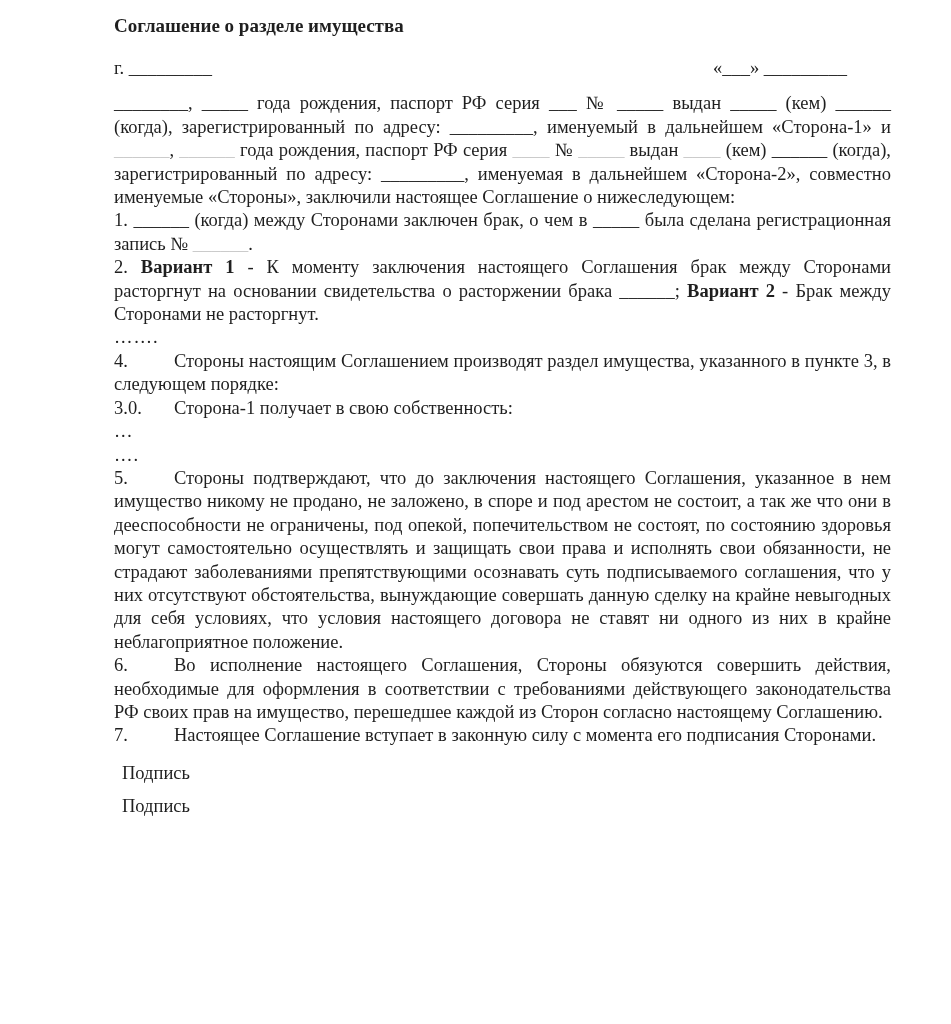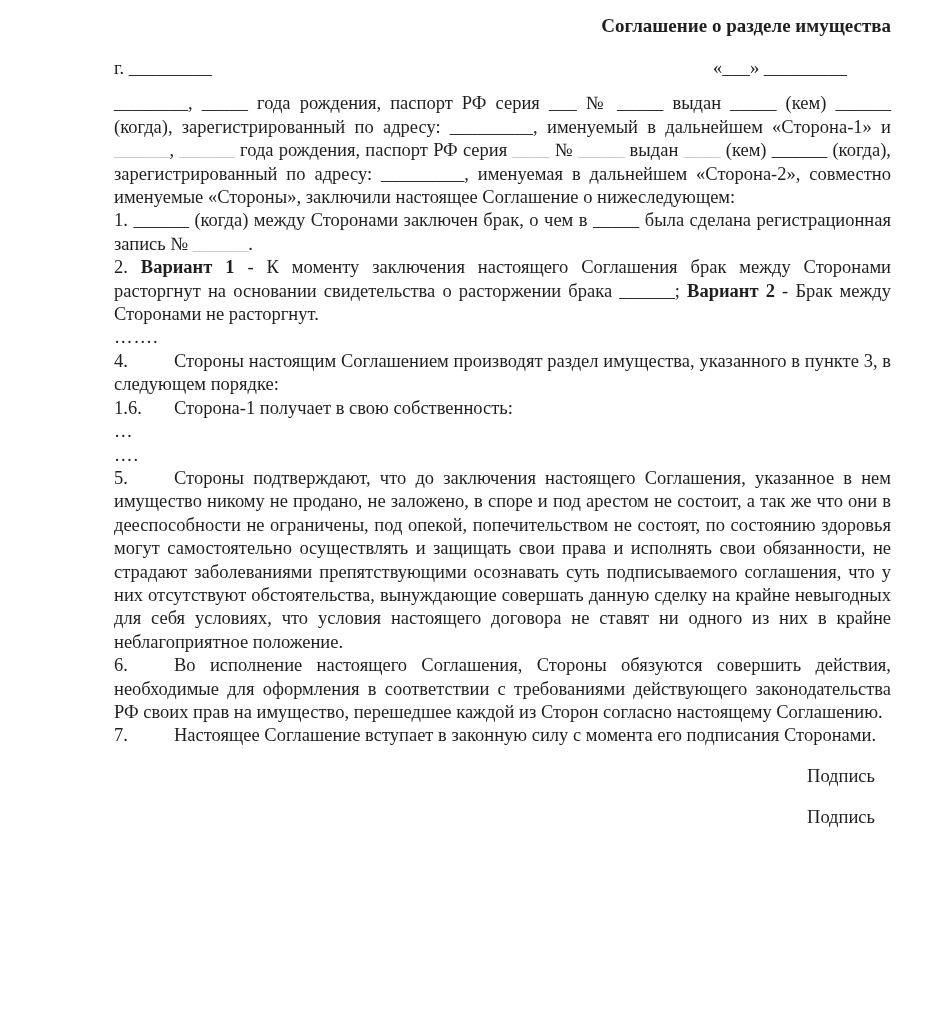--- a/index.html
+++ b/index.html
@@ -16,21 +16,21 @@
     overflow: hidden;
     padding: 14px 60px 0 114px;
     font-family: "Liberation Serif", "DejaVu Serif", serif;
     color: var(--text, #1f1f1f);
     font-size: 18.5px;
     line-height: 23.4px;
   }
   .title {
     font-size: 19px;
     font-weight: bold;
-    text-align: right;
+    text-align: left;
     margin: 0;
     line-height: 24px;
   }
   .header-row {
     display: flex;
     justify-content: space-between;
     margin-top: 19px;
     align-items: flex-end;
   }
   .date-field {
@@ -58,22 +58,22 @@
     display: inline-block;
     width: 0;
     height: 19px;
     border-left: 2px solid var(--caret, #2b2b2b);
     vertical-align: -3px;
   }
   .signatures {
     margin-top: 13px;
   }
   .sig {
-    margin: 16px;
-    text-align: right;
+    margin: 8px;
+    text-align: left;
     line-height: 25px;
   }
 </style>
 </head>
 <body>
 
 <div class="page">
   <div>
 
     <h1 class="title">Соглашение о разделе имущества</h1>
@@ -82,21 +82,21 @@
       <span class="city-field">г. _________</span>
       <span class="date-field">«___» _________</span>
     </div>
 
     <div class="body-text">
       <p class="para"><span>________, _____ года рождения, паспорт РФ серия ___ № _____ выдан _____ (кем) ______ (когда), зарегистрированный по адресу: _________, именуемый в дальнейшем «Сторона-1» и </span><span class="seg-gray">______</span><span>, </span><span class="seg-gray">______</span><span> года рождения, паспорт РФ серия </span><span class="seg-gray">____</span><span> № </span><span class="seg-gray">_____</span><span> выдан </span><span class="seg-gray">____</span><span> (кем) ______ (когда), зарегистрированный по адресу: _________, именуемая в дальнейшем «Сторона-2», совместно именуемые «Стороны», заключили настоящее Соглашение о нижеследующем:</span></p>
       <p class="para"><span>1. ______ (когда) между Сторонами заключен брак, о чем в _____ была сделана регистрационная запись № </span><span class="seg-gray">______</span><span>.</span></p>
       <p class="para"><span>2. </span><span class="seg-bold">Вариант 1</span><span> - К моменту заключения настоящего Соглашения брак между Сторонами расторгнут на основании свидетельства о расторжении брака ______; </span><span class="seg-bold">Вариант 2</span><span> - Брак между Сторонами не расторгнут.</span></p>
       <p class="para dots"><span>…….</span></p>
       <p class="para"><span class="num">4.</span><span>Стороны настоящим Соглашением производят раздел имущества, указанного в пункте 3, в следующем порядке:</span></p>
-      <p class="para"><span class="num">1.6.</span><span>Сторона-1 получает в свою собственность:</span></p>
+      <p class="para"><span class="num">3.0.</span><span>Сторона-1 получает в свою собственность:</span></p>
       <p class="para dots"><span>…</span></p>
       <p class="para dots"><span>….</span></p>
       <p class="para"><span class="num">5.</span><span>Стороны подтверждают, что до заключения настоящего Соглашения, указанное в нем имущество никому не продано, не заложено, в споре и под арестом не состоит, а так же что они в дееспособности не ограничены, под опекой, попечительством не состоят, по состоянию здоровья могут самостоятельно осуществлять и защищать свои права и исполнять свои обязанности, не страдают заболеваниями препятствующими осознавать суть подписываемого соглашения, что у них отсутствуют обстоятельства, вынуждающие совершать данную сделку на крайне невыгодных для себя условиях, что условия настоящего договора не ставят ни одного из них в крайне неблагоприятное положение.</span></p>
       <p class="para"><span class="num">6.</span><span>Во исполнение настоящего Соглашения, Стороны обязуются совершить действия, необходимые для оформления в соответствии с требованиями действующего законодательства РФ своих прав на имущество, перешедшее каждой из Сторон согласно настоящему Соглашению.</span></p>
       <p class="para"><span class="num">7.</span><span>Настоящее Соглашение вступает в законную силу с момента его подписания Сторонами.</span></p>
     </div>
 
     <div class="signatures">
       <p class="sig">Подпись</p>
       <p class="sig">Подпись</p>

